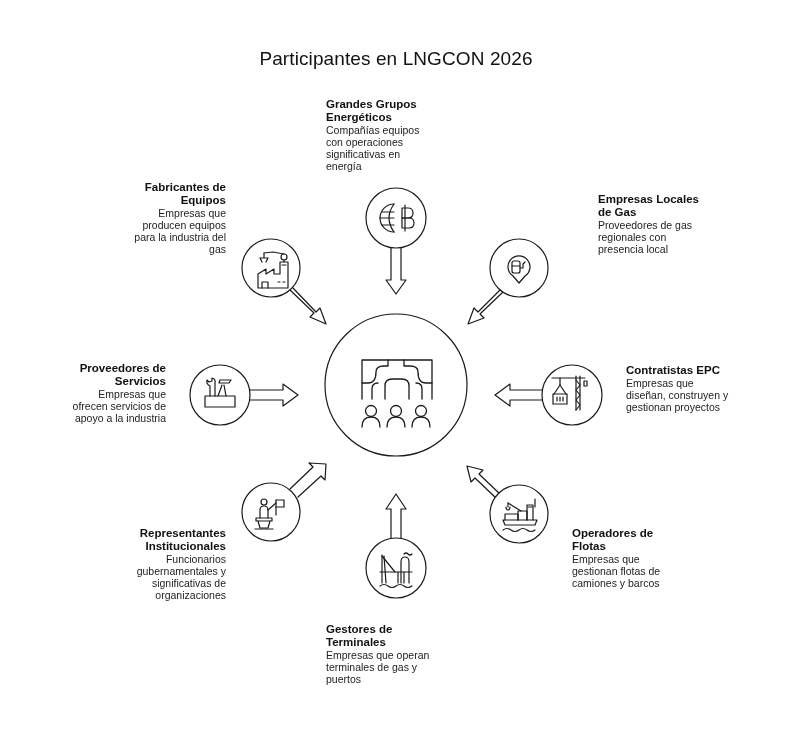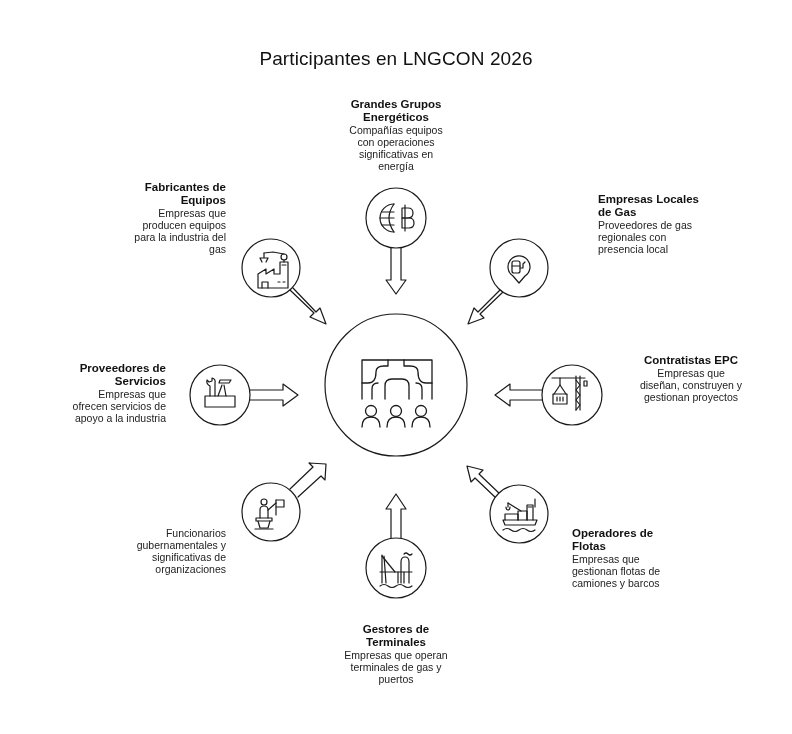--- a/index.html
+++ b/index.html
@@ -4,21 +4,21 @@
 <style>
   html, body { margin: 0; padding: 0; background: #ffffff; }
   body { width: 792px; height: 734px; position: relative; overflow: hidden;
          font-family: "Liberation Sans", "DejaVu Sans", sans-serif; color: #111; }
   .title { position: absolute; left: 0; top: 48px; width: 792px; text-align: center;
            font-size: 19px; font-weight: normal; color: #111; letter-spacing: 0.1px; }
   svg.diagram { position: absolute; left: 0; top: 0; }
   .label { position: absolute; font-size: 10.5px; line-height: 12px; color: #222; }
   .label .h { font-weight: bold; font-size: 11.5px; line-height: 13px; color: #111; }
   .label .d { font-weight: normal; }
-  .center { text-align: center; }
+  .center { }
   .right { text-align: right; }
   .left { text-align: left; }
 </style>
 </head>
 <body>
 
 <div class="title">Participantes en LNGCON 2026</div>
 
 <svg class="diagram" width="792" height="734" viewBox="0 0 792 734" fill="none" stroke="#1a1a1a" stroke-width="1.2" stroke-linejoin="round" stroke-linecap="round">
 
@@ -158,36 +158,37 @@
 <div class="label center" style="left:326px; top:98px; width:140px;">
   <div class="h"><span>Grandes Grupos</span><br><span>Energéticos</span></div>
   <div class="d"><span>Compañías equipos</span><br><span>con operaciones</span><br><span>significativas en</span><br><span>energía</span></div>
 </div>
 
 <div class="label left" style="left:566px; top:193px; width:120px;margin-left:32px;">
   <div class="h"><span>Empresas Locales</span><br><span>de Gas</span></div>
   <div class="d"><span>Proveedores de gas</span><br><span>regionales con</span><br><span>presencia local</span></div>
 </div>
 
-<div class="label left" style="left:626px; top:354px; width:130px;text-align:center;">
+<div class="label left" style="left:626px; top:364px; width:130px;">
   <div class="h"><span>Contratistas EPC</span></div>
   <div class="d"><span>Empresas que</span><br><span>diseñan, construyen y</span><br><span>gestionan proyectos</span></div>
 </div>
 
 <div class="label left" style="left:536px; top:527px; width:120px;margin-left:36px;">
   <div class="h"><span>Operadores de</span><br><span>Flotas</span></div>
   <div class="d"><span>Empresas que</span><br><span>gestionan flotas de</span><br><span>camiones y barcos</span></div>
 </div>
 
 <div class="label center" style="left:326px; top:623px; width:140px;">
   <div class="h"><span>Gestores de</span><br><span>Terminales</span></div>
   <div class="d"><span>Empresas que operan</span><br><span>terminales de gas y</span><br><span>puertos</span></div>
 </div>
 
 <div class="label right" style="left:106px; top:527px; width:120px;">
+  <div class="h"><span>Representantes</span><br><span>Institucionales</span></div>
   <div class="d"><span>Funcionarios</span><br><span>gubernamentales y</span><br><span>significativas de</span><br><span>organizaciones</span></div>
 </div>
 
 <div class="label right" style="left:46px; top:362px; width:120px;">
   <div class="h"><span>Proveedores de</span><br><span>Servicios</span></div>
   <div class="d"><span>Empresas que</span><br><span>ofrecen servicios de</span><br><span>apoyo a la industria</span></div>
 </div>
 
 <div class="label right" style="left:106px; top:181px; width:120px;">
   <div class="h"><span>Fabricantes de</span><br><span>Equipos</span></div>

